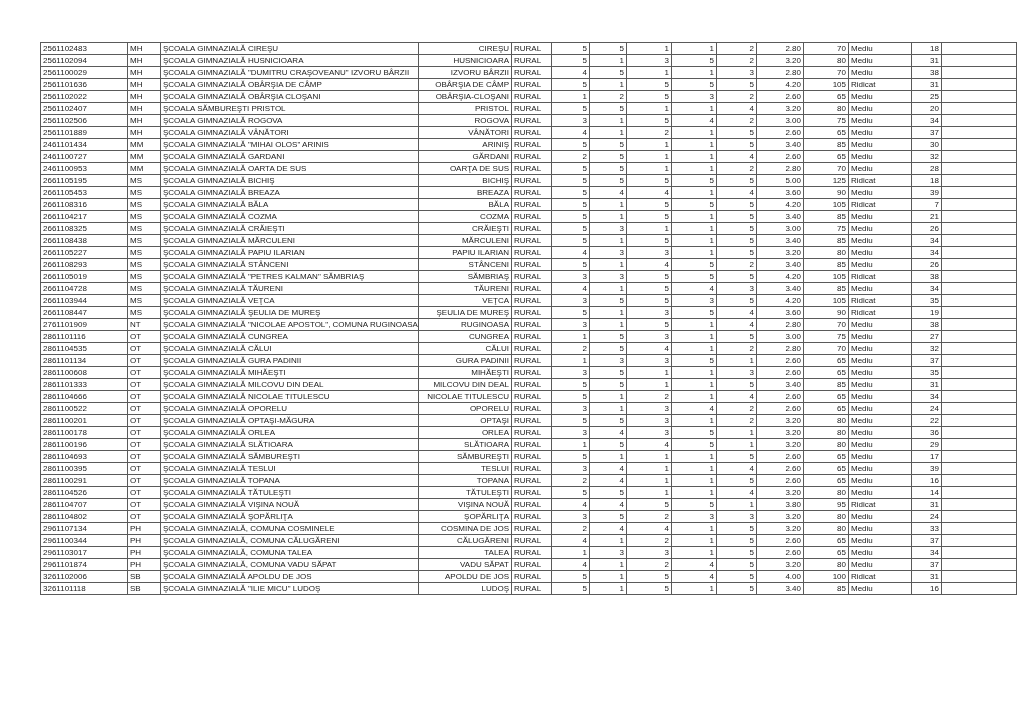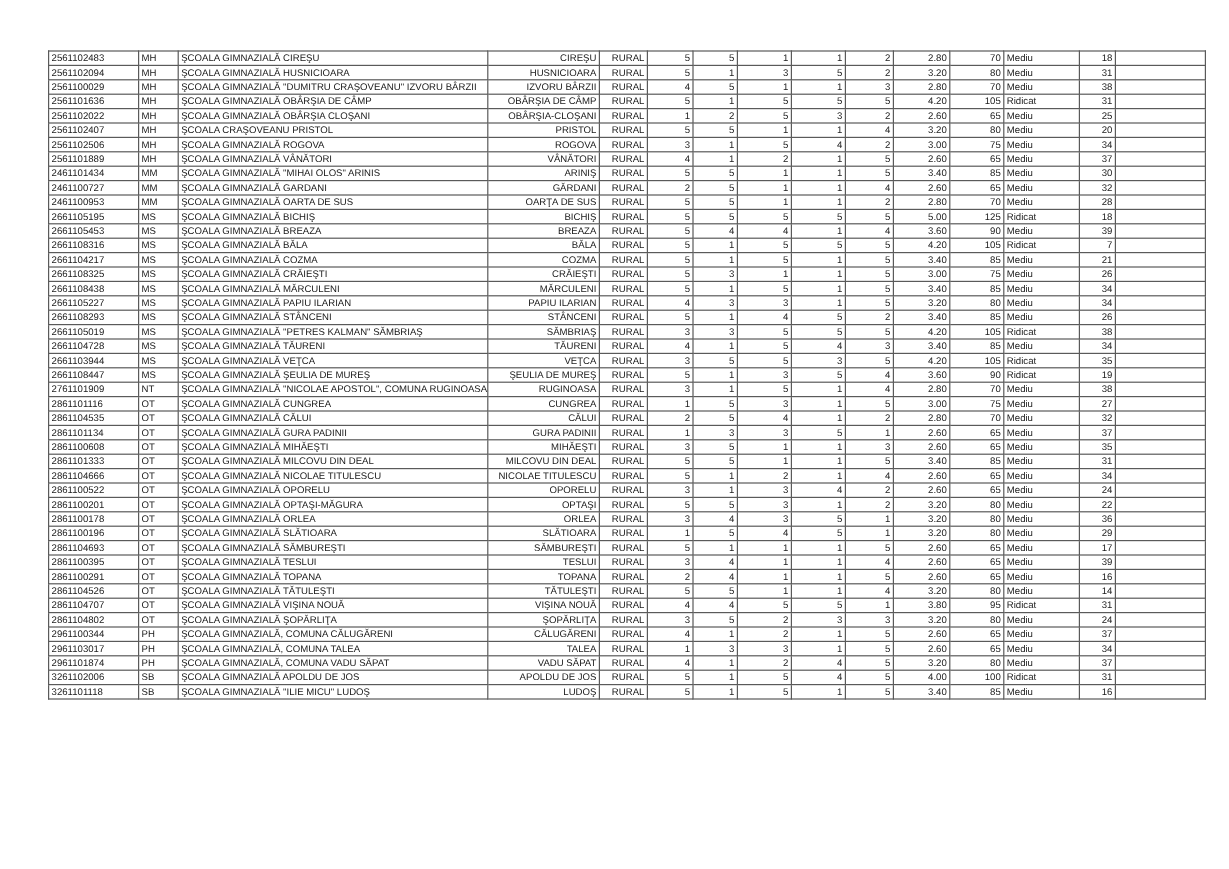--- a/index.html
+++ b/index.html
@@ -25,25 +25,25 @@
     font-size: 8px;
     line-height: 11px;
     height: 12px;
     padding: 0 2px;
     color: var(--text, #1a1a1a);
     white-space: nowrap;
     overflow: hidden;
     vertical-align: middle;
   }
   td.wrap { white-space: normal; }
-  .col-id          { width: 75px; }
+  .col-id          { width: 87px; }
   .col-county      { width: 33px; }
   .col-school      { width: 258px; }
   .col-locality    { width: 93px; text-align: right; }
-  .col-environment { width: 40px; text-align: right; }
+  .col-environment { width: 40px; }
   .col-r1 { width: 38px; }
   .col-r2 { width: 37px; }
   .col-r3 { width: 45px; }
   .col-r4 { width: 45px; }
   .col-r5 { width: 40px; }
   .col-score  { width: 47px; }
   .col-points { width: 45px; }
   .col-level  { width: 63px; margin-top: 37px; }
   .col-value  { width: 30px; margin-left: 12px; }
   .col-blank  { width: 75px; }
@@ -141,21 +141,21 @@
           <td class="col-r5">2</td>
           <td class="col-score">2.60</td>
           <td class="col-points">65</td>
           <td class="col-level">Mediu</td>
           <td class="col-value">25</td>
           <td class="col-blank"></td>
         </tr>
         <tr>
           <td class="col-id">2561102407</td>
           <td class="col-county">MH</td>
-          <td class="col-school">ŞCOALA CRAŞOVEANU PRISTOL</td>
+          <td class="col-school">ŞCOALA SĂMBUREŞTI PRISTOL</td>
           <td class="col-locality">PRISTOL</td>
           <td class="col-environment">RURAL</td>
           <td class="col-r1">5</td>
           <td class="col-r2">5</td>
           <td class="col-r3">1</td>
           <td class="col-r4">1</td>
           <td class="col-r5">4</td>
           <td class="col-score">3.20</td>
           <td class="col-points">80</td>
           <td class="col-level">Mediu</td>
@@ -734,20 +734,37 @@
           <td class="col-r3">2</td>
           <td class="col-r4">3</td>
           <td class="col-r5">3</td>
           <td class="col-score">3.20</td>
           <td class="col-points">80</td>
           <td class="col-level">Mediu</td>
           <td class="col-value">24</td>
           <td class="col-blank"></td>
         </tr>
         <tr>
+          <td class="col-id">2961107134</td>
+          <td class="col-county">PH</td>
+          <td class="col-school">ŞCOALA GIMNAZIALĂ, COMUNA COSMINELE</td>
+          <td class="col-locality">COSMINA DE JOS</td>
+          <td class="col-environment">RURAL</td>
+          <td class="col-r1">2</td>
+          <td class="col-r2">4</td>
+          <td class="col-r3">4</td>
+          <td class="col-r4">1</td>
+          <td class="col-r5">5</td>
+          <td class="col-score">3.20</td>
+          <td class="col-points">80</td>
+          <td class="col-level">Mediu</td>
+          <td class="col-value">33</td>
+          <td class="col-blank"></td>
+        </tr>
+        <tr>
           <td class="col-id">2961100344</td>
           <td class="col-county">PH</td>
           <td class="col-school">ŞCOALA GIMNAZIALĂ, COMUNA CĂLUGĂRENI</td>
           <td class="col-locality">CĂLUGĂRENI</td>
           <td class="col-environment">RURAL</td>
           <td class="col-r1">4</td>
           <td class="col-r2">1</td>
           <td class="col-r3">2</td>
           <td class="col-r4">1</td>
           <td class="col-r5">5</td>

